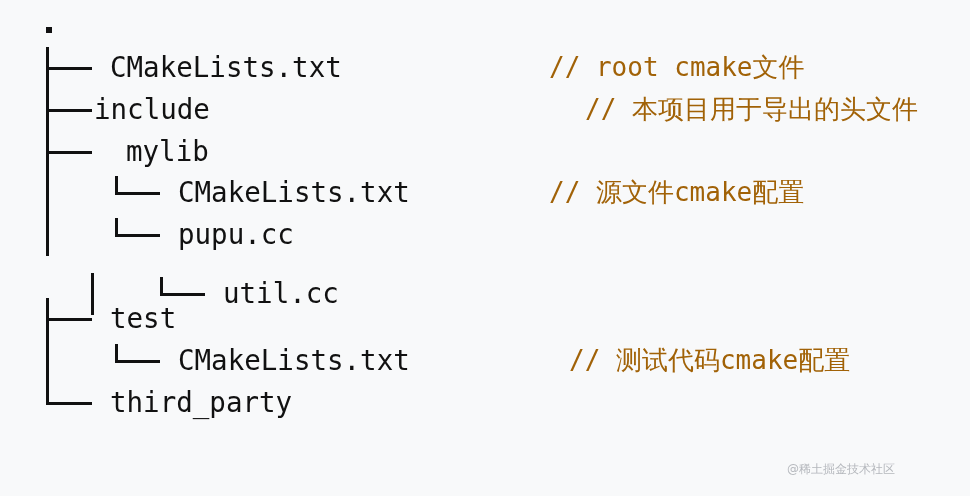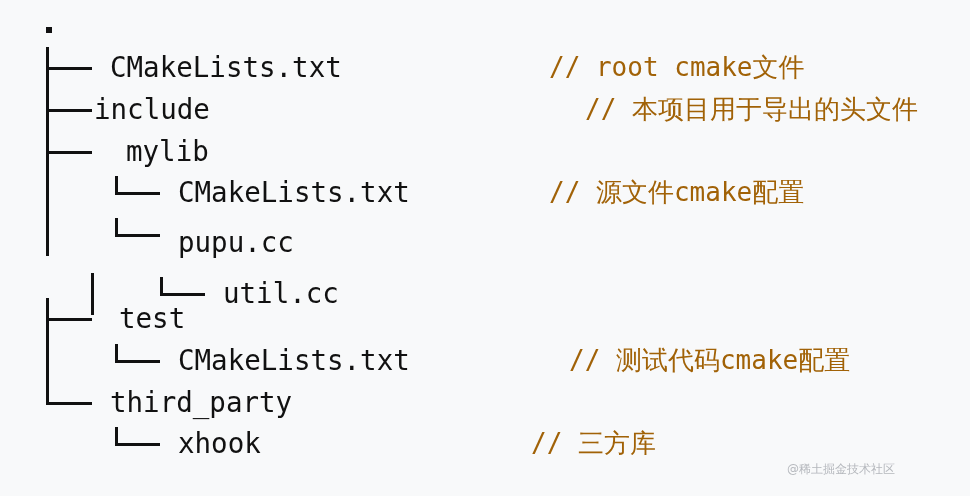--- a/index.html
+++ b/index.html
@@ -123,40 +123,40 @@
   </div>
 
   <div class="row" style="top:214px;">
     <div class="branch" style="left:46px;top:0;width:4px;">
       <div class="v" style="top:0;height:42px;"></div>
     </div>
     <div class="branch" style="left:115px;top:0;width:50px;">
       <div class="v" style="top:4px;height:18px;"></div>
       <div class="h" style="left:0;top:20px;width:45px;"></div>
     </div>
-    <span class="name" style="left:178px;top:0;margin-top:8px;">pupu.cc</span>
+    <span class="name" style="left:178px;top:0;">pupu.cc</span>
   </div>
 
   <div class="row" style="top:273px;margin-left:45px;">
     <div class="branch" style="left:46px;top:0;width:4px;">
       <div class="v" style="top:0;height:42px;"></div>
     </div>
     <div class="branch" style="left:115px;top:0;width:50px;">
       <div class="v" style="top:4px;height:18px;"></div>
       <div class="h" style="left:0;top:20px;width:45px;"></div>
     </div>
     <span class="name" style="left:178px;top:0;">util.cc</span>
   </div>
 
   <div class="row" style="top:298px;">
     <div class="branch" style="left:46px;top:0;width:50px;">
       <div class="v" style="top:0;height:42px;"></div>
       <div class="h" style="left:0;top:20px;width:46px;"></div>
     </div>
-    <span class="name" style="left:119px;top:0;text-align:right;">test</span>
+    <span class="name" style="left:110px;top:0;text-align:right;">test</span>
   </div>
 
   <div class="row" style="top:340px;">
     <div class="branch" style="left:46px;top:0;width:4px;">
       <div class="v" style="top:0;height:42px;"></div>
     </div>
     <div class="branch" style="left:115px;top:0;width:50px;">
       <div class="v" style="top:4px;height:18px;"></div>
       <div class="h" style="left:0;top:20px;width:45px;"></div>
     </div>
@@ -165,23 +165,15 @@
   </div>
 
   <div class="row" style="top:382px;">
     <div class="branch" style="left:46px;top:0;width:50px;">
       <div class="v" style="top:0;height:22px;"></div>
       <div class="h" style="left:0;top:20px;width:46px;"></div>
     </div>
     <span class="name" style="left:110px;top:0;">third_party</span>
   </div>
 
-  <div class="row" style="top:423px;">
-    <div class="branch" style="left:115px;top:0;width:50px;">
-      <div class="v" style="top:4px;height:18px;"></div>
-      <div class="h" style="left:0;top:20px;width:45px;"></div>
-    </div>
-    <span class="name" style="left:178px;top:0;">xhook</span>
-    <span class="comment" style="left:531px;top:0;">// 三方库</span>
-  </div>
 </div>
 
 <div class="watermark">@稀土掘金技术社区</div>
 
 </body></html>

